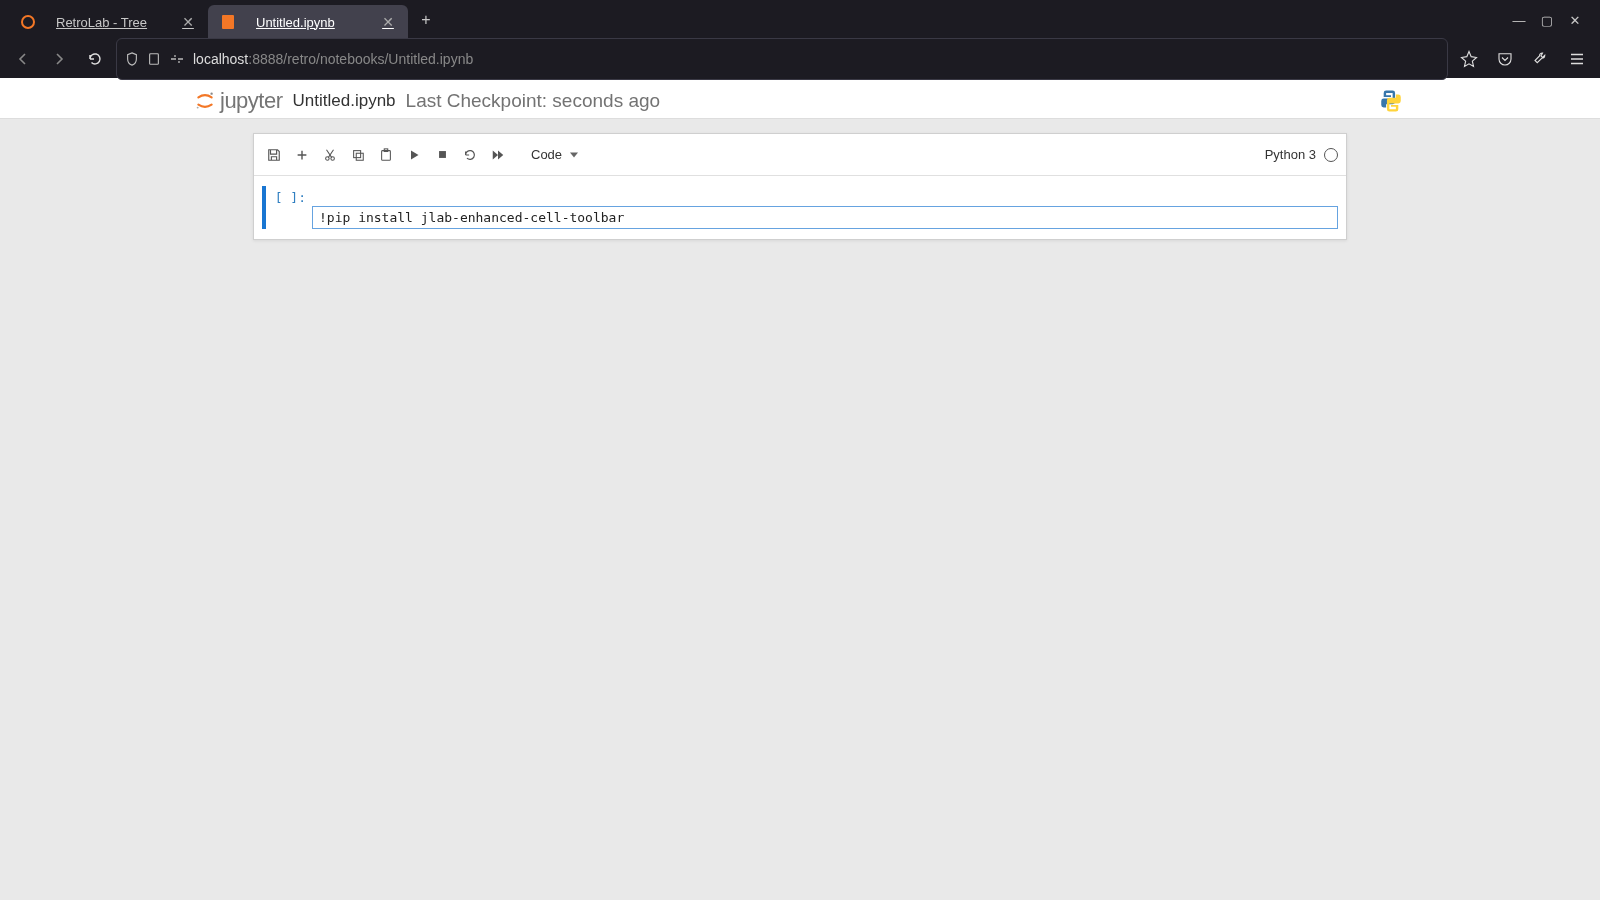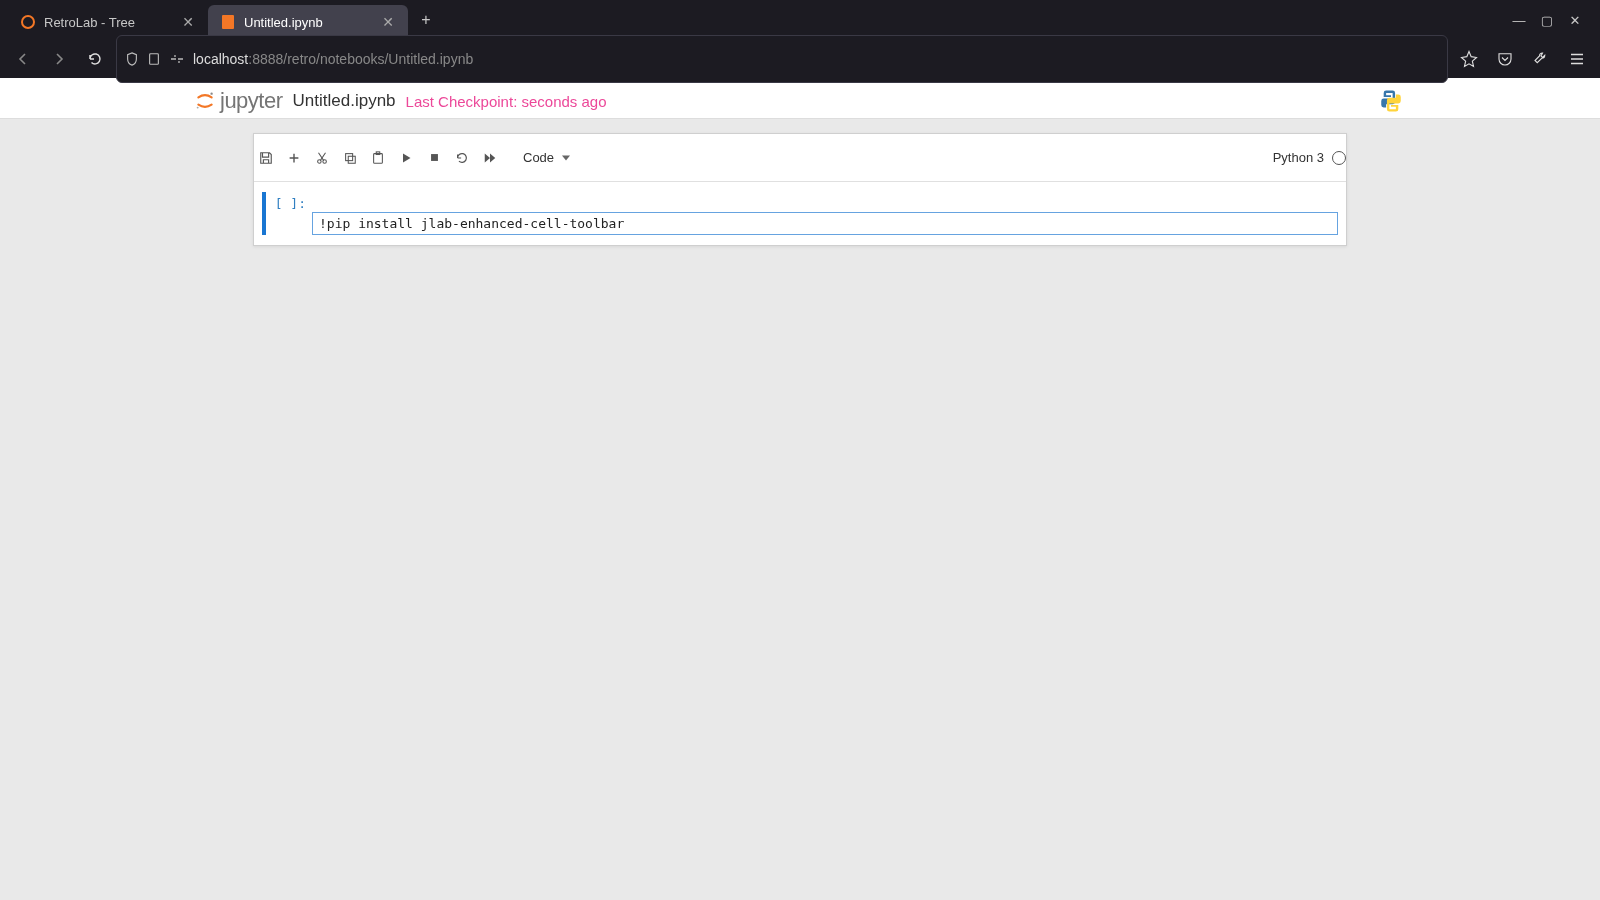--- a/index.html
+++ b/index.html
@@ -1,53 +1,53 @@
 <!DOCTYPE html>
 <html><head>
 <meta charset="utf-8">
 <style>
 * { margin: 0; padding: 0; box-sizing: border-box; }
 body { font-family: -apple-system, BlinkMacSystemFont, "Segoe UI", Helvetica, Arial, sans-serif; background: #1c1b22; overflow: hidden; width: 1600px; height: 900px; }
 
 
 .browser-chrome { background: #1c1b22; }
 .tab-strip { display: flex; align-items: center; height: 40px; padding: 0 8px; }
-.tab { display: flex; align-items: center; height: 34px; padding: 0 12px; margin-top: 4px; border-radius: 6px 6px 0 0; color: #c7c7c7; font-size: 13px; min-width: 200px; max-width: 200px; gap: 8px; }
+.tab { display: flex; align-items: center; height: 34px; padding: 0 12px; margin-top: 4px; border-radius: 6px 6px 0 0; color: #c7c7c7; font-size: 13px; min-width: 200px; max-width: 200px; gap: 20px; text-decoration: underline; }
 .tab.active { background: #42414d; color: #fff; }
 .tab .favicon { width: 16px; height: 16px; flex-shrink: 0; }
 .tab .title { flex: 1; white-space: nowrap; overflow: hidden; text-overflow: ellipsis; }
 .tab .close { width: 16px; height: 16px; flex-shrink: 0; display: flex; align-items: center; justify-content: center; font-size: 14px; color: #aaa; }
 .newtab { width: 28px; height: 28px; display: flex; align-items: center; justify-content: center; color: #c7c7c7; font-size: 16px; margin-left: 4px; }
 .window-controls { margin-left: auto; display: flex; gap: 14px; padding-right: 10px; color: #c7c7c7; }
 .window-controls span { width: 14px; display: inline-flex; justify-content: center; font-size: 13px; }
 
 .addr-row { display: flex; align-items: center; height: 38px; padding: 0 8px; gap: 6px; }
 .nav-btn { width: 30px; height: 30px; display: flex; align-items: center; justify-content: center; color: #9e9e9e; }
 .nav-btn.enabled { color: #e0e0e0; }
-.addr-bar { flex: 1; height: 48px; background: #1c1b22; border: 1px solid #3a3945; border-radius: 6px; display: flex; align-items: center; padding: 0 8px; gap: 8px; color: #ddd; font-size: 14px; }
+.addr-bar { flex: 1; height: 42px; background: #1c1b22; border: 1px solid #3a3945; border-radius: 6px; display: flex; align-items: center; padding: 0 8px; gap: 8px; color: #ddd; font-size: 14px; }
 .addr-bar .lock { color: #bbb; }
 .addr-text .dim { color: #888; }
 .right-icons { display: flex; gap: 6px; }
 
 
 .page { background: #e9e9e9; height: calc(900px - 78px); overflow: hidden; }
 .jp-header { background: #fff; padding: 6px 0 0 0; border-bottom: 1px solid #ddd; }
 .jp-header-inner { max-width: 1600px; display: flex; align-items: center; padding: 4px 16px 4px 194px; gap: 10px; justify-content: flex-end; }
 .jp-logo { font-family: "Helvetica Neue", Arial, sans-serif; font-size: 22px; color: #757575; letter-spacing: -0.5px; display: flex; align-items: center; gap: 4px; }
 .jp-logo svg { width: 22px; }
 .nb-name { font-size: 17px; color: #333; }
-.checkpoint { font-size: 15px; color: #ec4899; }
+.checkpoint { font-size: 19px; color: #737373; }
 .kernel-icon { margin-left: auto; margin-right: 180px; }
 
 .menubar { display: flex; gap: 16px; padding: 4px 16px 6px 196px; background: #fff; font-size: 13px; color: #333; }
 .menubar span { cursor: default; }
 
 .nb-wrap { display: flex; justify-content: center; padding-top: 14px; }
 .nb-panel { width: 1094px; background: #fff; border: 1px solid #cfcfcf; box-shadow: 0 1px 3px rgba(0,0,0,0.08); }
-.nb-toolbar { display: flex; align-items: center; height: 48px; padding: 0 0; border-bottom: 1px solid #e0e0e0; gap: 4px; }
+.nb-toolbar { display: flex; align-items: center; height: 42px; padding: 0 8px; border-bottom: 1px solid #e0e0e0; gap: 4px; }
 .tb-btn { width: 24px; height: 24px; display: flex; align-items: center; justify-content: center; color: #555; }
 .celltype { margin-left: 10px; font-size: 13px; padding: 1px 22px 1px 6px; border: 1px solid transparent; color: #333; display: flex; align-items: center; position: relative; }
 .celltype::after { content: ""; position: absolute; right: 6px; top: 50%; width: 0; height: 0; border-left: 4px solid transparent; border-right: 4px solid transparent; border-top: 5px solid #666; transform: translateY(-50%); }
 .tb-right { margin-left: auto; display: flex; align-items: center; gap: 8px; font-size: 13px; color: #333; }
 .kstatus { width: 14px; height: 14px; border: 1.5px solid #555; border-radius: 50%; }
 
 .cells { padding: 10px 8px; }
 .cell { display: flex; }
 .cell-bar { width: 4px; background: #1976d2; margin-right: 2px; }
 .prompt { width: 44px; text-align: right; font-family: "DejaVu Sans Mono", Menlo, Consolas, monospace; font-size: 13px; color: #307fc1; padding: 4px 6px 0 0; }

